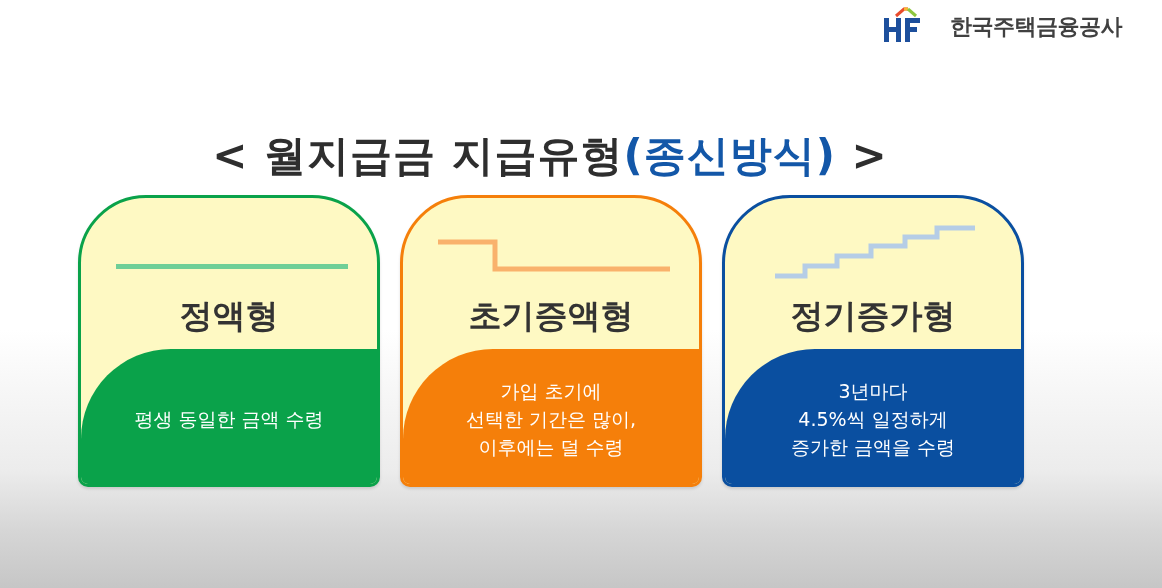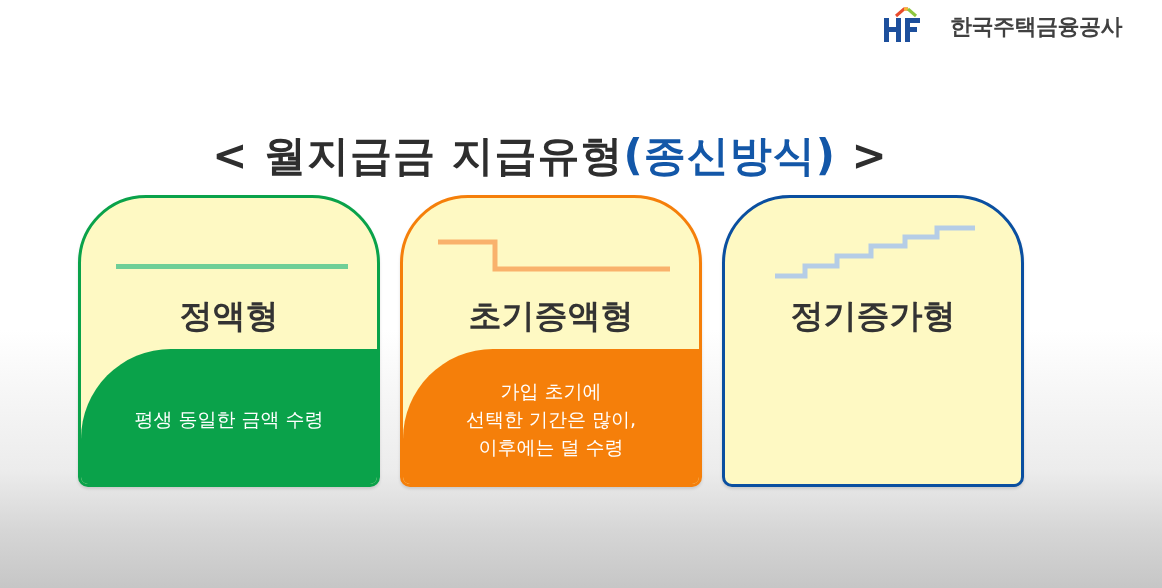--- a/index.html
+++ b/index.html
@@ -94,13 +94,20 @@
       <span>이후에는 덜 수령</span>
     </div>
   </div>
 </div>
 
 <div class="card" style="left:722px; border-color:#0a4fa0;padding-left:39px;">
   <svg class="graphic" width="302" height="90">
     <path d="M50 78 L80 78 L80 68 L112 68 L112 58 L146 58 L146 48 L180 48 L180 39 L212 39 L212 30 L250 30" stroke="#b5cde6" stroke-width="5" fill="none"></path>
   </svg>
   <div class="name">정기증가형</div>
+  <div class="bottom" style="background:#0a4fa0;">
+    <div class="lines">
+      <span>3년마다</span>
+      <span>4.5%씩 일정하게</span>
+      <span>증가한 금액을 수령</span>
+    </div>
+  </div>
 </div>
 
 </body></html>

